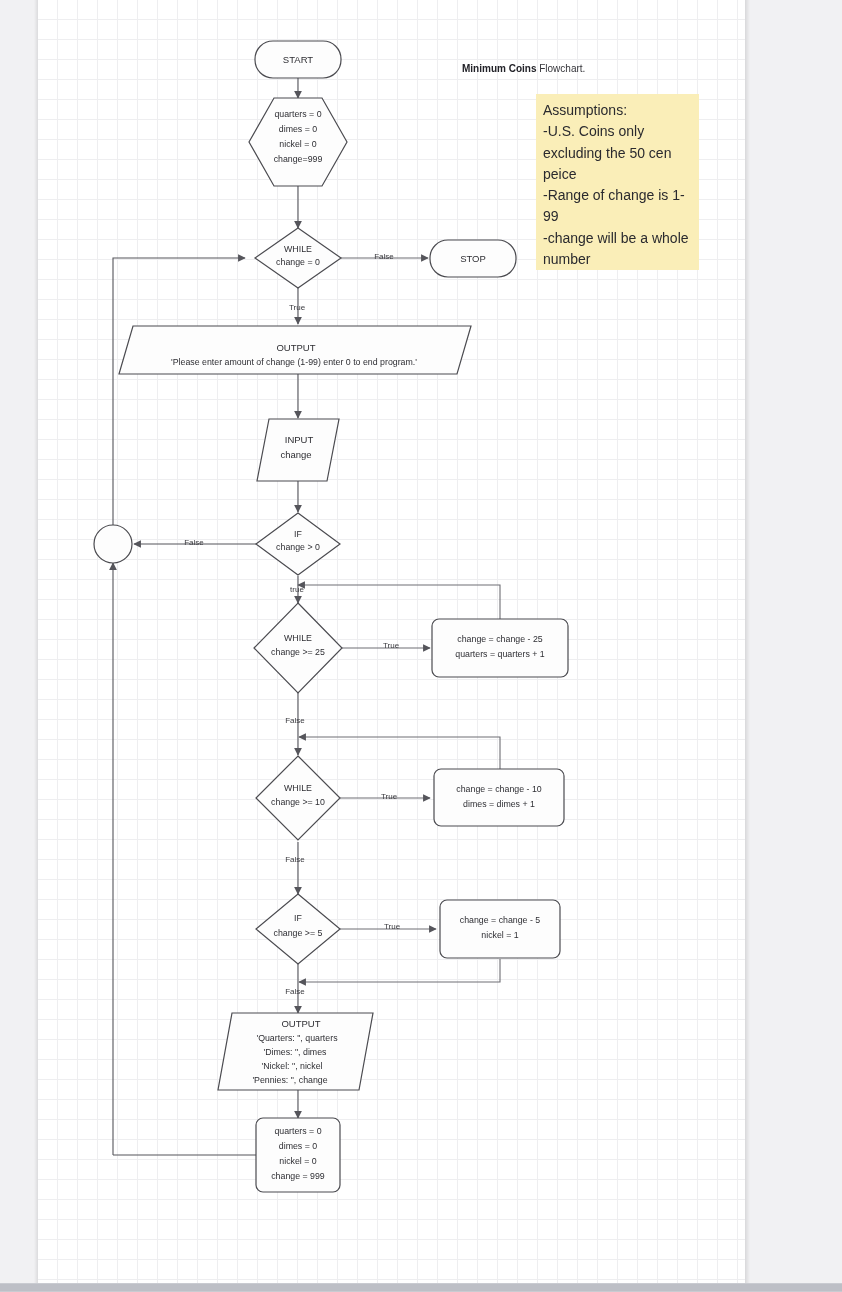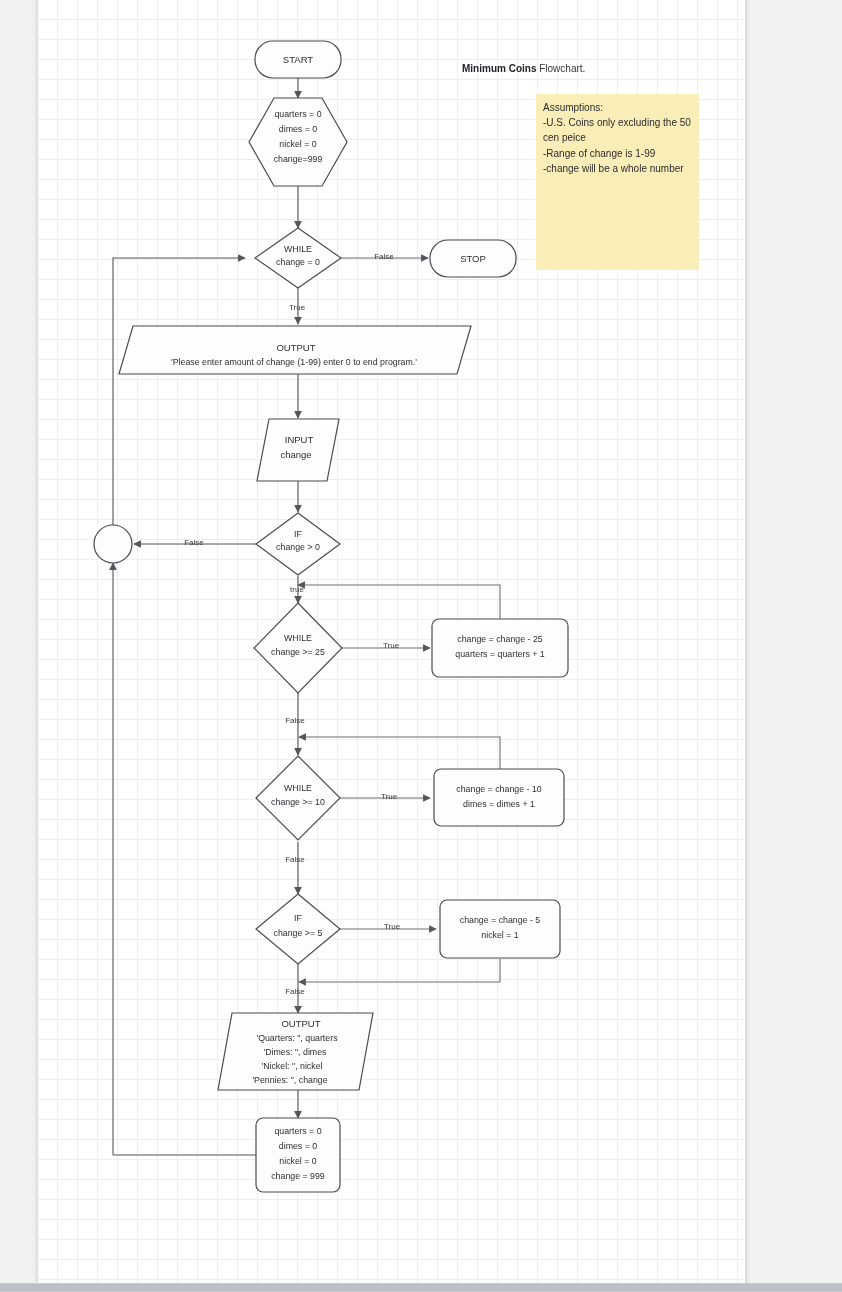--- a/index.html
+++ b/index.html
@@ -104,21 +104,21 @@
   
   #note {
     position: absolute;
     left: 536px;
     top: 94px;
     width: 163px;
     height: 176px;
     background: #faeeb8;
     box-shadow: 0 0 0 0 rgba(0,0,0,0);
     font-family: "Liberation Sans", sans-serif;
-    font-size: 10px;
+    font-size: 14px;
     color: #2a2a2e;
     line-height: 1.52;
     padding: 6px 7px 0 7px;
     box-sizing: border-box;
     white-space: pre-line;
     overflow: hidden;
   }
 </style>
 </head>
 <body>

